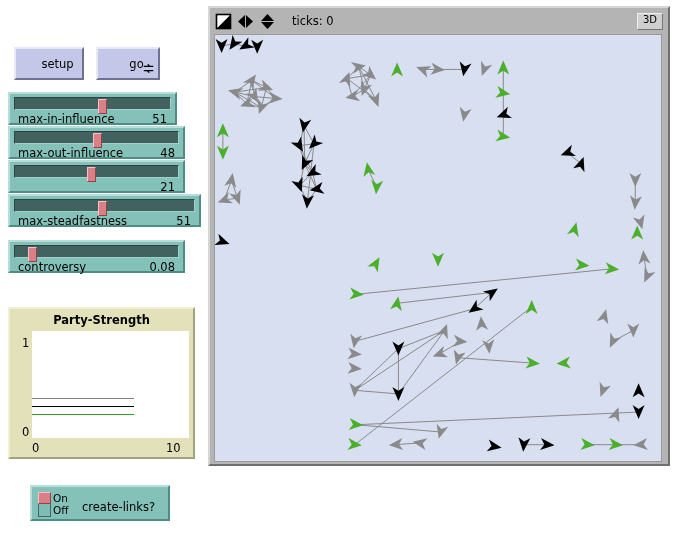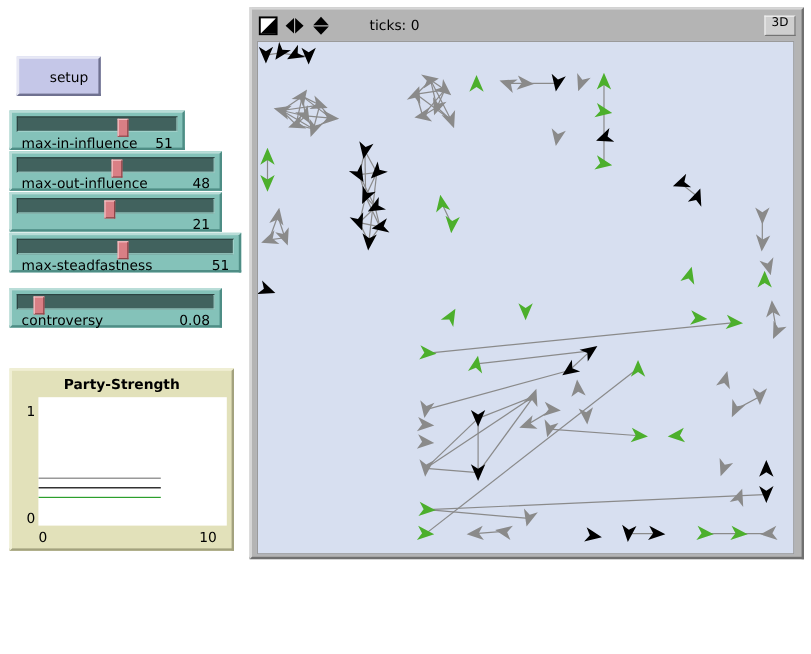--- a/index.html
+++ b/index.html
@@ -194,21 +194,21 @@
     display: flex;
     align-items: center;
   }
   .tb-icon {
     width: 17px; height: 17px;
     margin-left: 5px;
     cursor: pointer;
     flex: 0 0 auto;
   }
   .ticks-text {
-    margin-left: 32px;
+    margin-left: 16px;
     font-size: 11.5px;
     color: #000000;
   }
   .btn3d {
     position: absolute;
     right: 5px;
     top: 5px;
     width: 26px;
     height: 17px;
     background: #cfcfcf;
@@ -238,23 +238,32 @@
 </style>
 </head>
 <body>
 
 <div id="app">
 
   <div class="nl-button" style="left:14px;top:47px;width:70px;height:33px;">
     <span class="btn-label">setup</span>
   </div>
 
+  <div class="nl-button" style="left:96px;top:47px;width:64px;height:33px;">
+    <span class="btn-label">go</span>
+    <span class="forever-icon">
+      <svg width="11" height="11" viewBox="0 0 16 16" aria-hidden="true">
+        <path d="M2 5 h8 l-2.5 -2.5 M14 5 h-5" stroke="#000" stroke-width="1.7" fill="none" stroke-linecap="square"></path>
+        <path d="M14 11 h-8 l2.5 2.5 M2 11 h5" stroke="#000" stroke-width="1.7" fill="none" stroke-linecap="square"></path>
+      </svg>
+    </span>
+  </div>
 
   <div id="sliders-host">
-      <div class="nl-slider" style="left: 8px; top: 92px; width: 146px; height: 33px;">
+      <div class="nl-slider" style="left: 8px; top: 92px; width: 169px; height: 33px;">
         <div class="slider-track">
           <div class="slider-handle" style="left: 82.58px;"></div>
         </div>
         <div class="slider-label">max-in-influence</div>
         <div class="slider-value">51</div>
       </div>
       <div class="nl-slider" style="left: 8px; top: 126px; width: 177px; height: 33px;">
         <div class="slider-track">
           <div class="slider-handle" style="left: 77.84px;"></div>
         </div>
@@ -289,20 +298,27 @@
     <div class="axis-text" style="left:12px;top:116px;">0</div>
     <div class="axis-text" style="left:22px;top:132px;">0</div>
     <div class="axis-text" style="left:156px;top:132px;">10</div>
     <div class="plot-canvas" id="plot-canvas" style="left:22px;top:22px;width:157px;height:107px;">
         <div class="plot-line" style="left: 0px; top: 67.41px; width: 102.05px; border-top-color: rgb(128, 128, 128);"></div>
         <div class="plot-line" style="left: 0px; top: 74.9px; width: 102.05px; border-top-color: rgb(0, 0, 0);"></div>
         <div class="plot-line" style="left: 0px; top: 83.46px; width: 102.05px; border-top-color: rgb(44, 159, 44);"></div>
       </div>
   </div>
 
+  <div class="nl-switch" style="left:30px;top:485px;width:140px;height:36px;">
+    <div class="switch-body"></div>
+    <div class="switch-knob" id="switch-knob" style="top: 5px;"></div>
+    <div class="switch-on">On</div>
+    <div class="switch-off">Off</div>
+    <div class="switch-label">create-links?</div>
+  </div>
 
   <div class="nl-view" style="left:208px;top:6px;width:462px;height:460px;">
     <div class="view-toolbar">
       <span class="tb-icon">
         <svg width="17" height="17" viewBox="0 0 17 17">
           <rect x="1.5" y="1.5" width="14" height="14" fill="#ffffff" stroke="#000" stroke-width="1.6"></rect>
           <path d="M2.3 15 L15 2.3 L15 15 Z" fill="#000"></path>
         </svg>
       </span>
       <span class="tb-icon">

